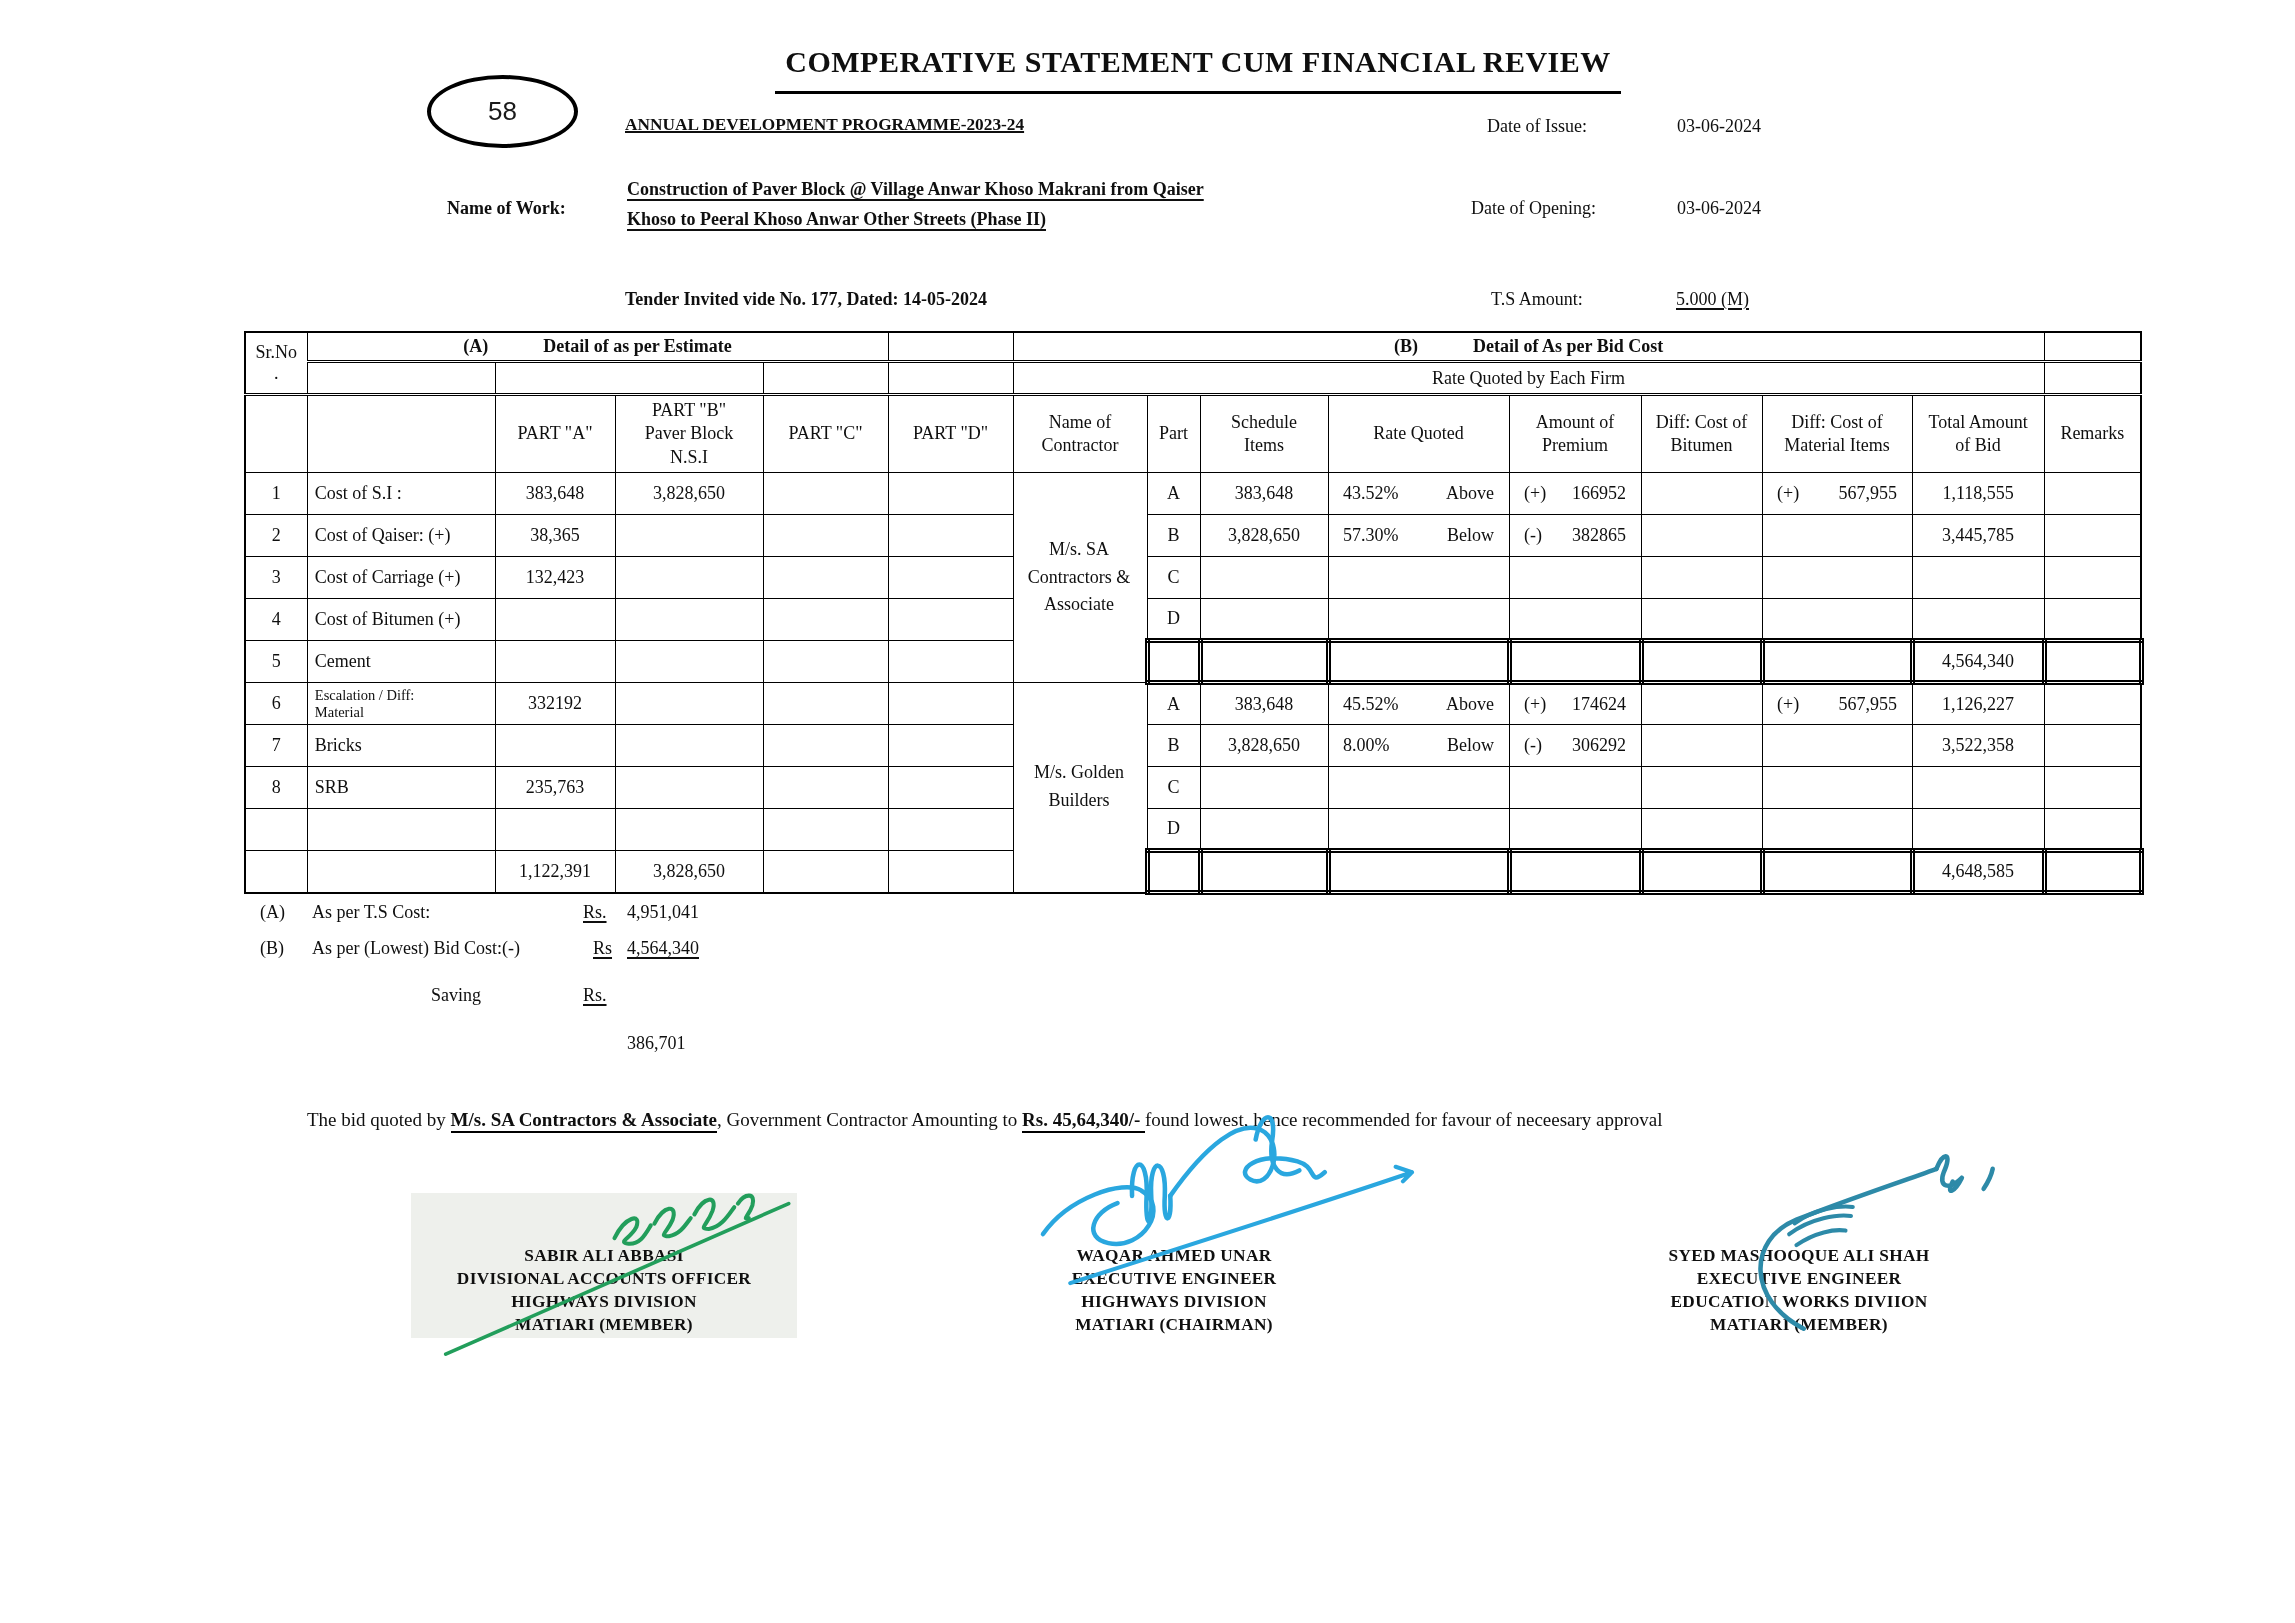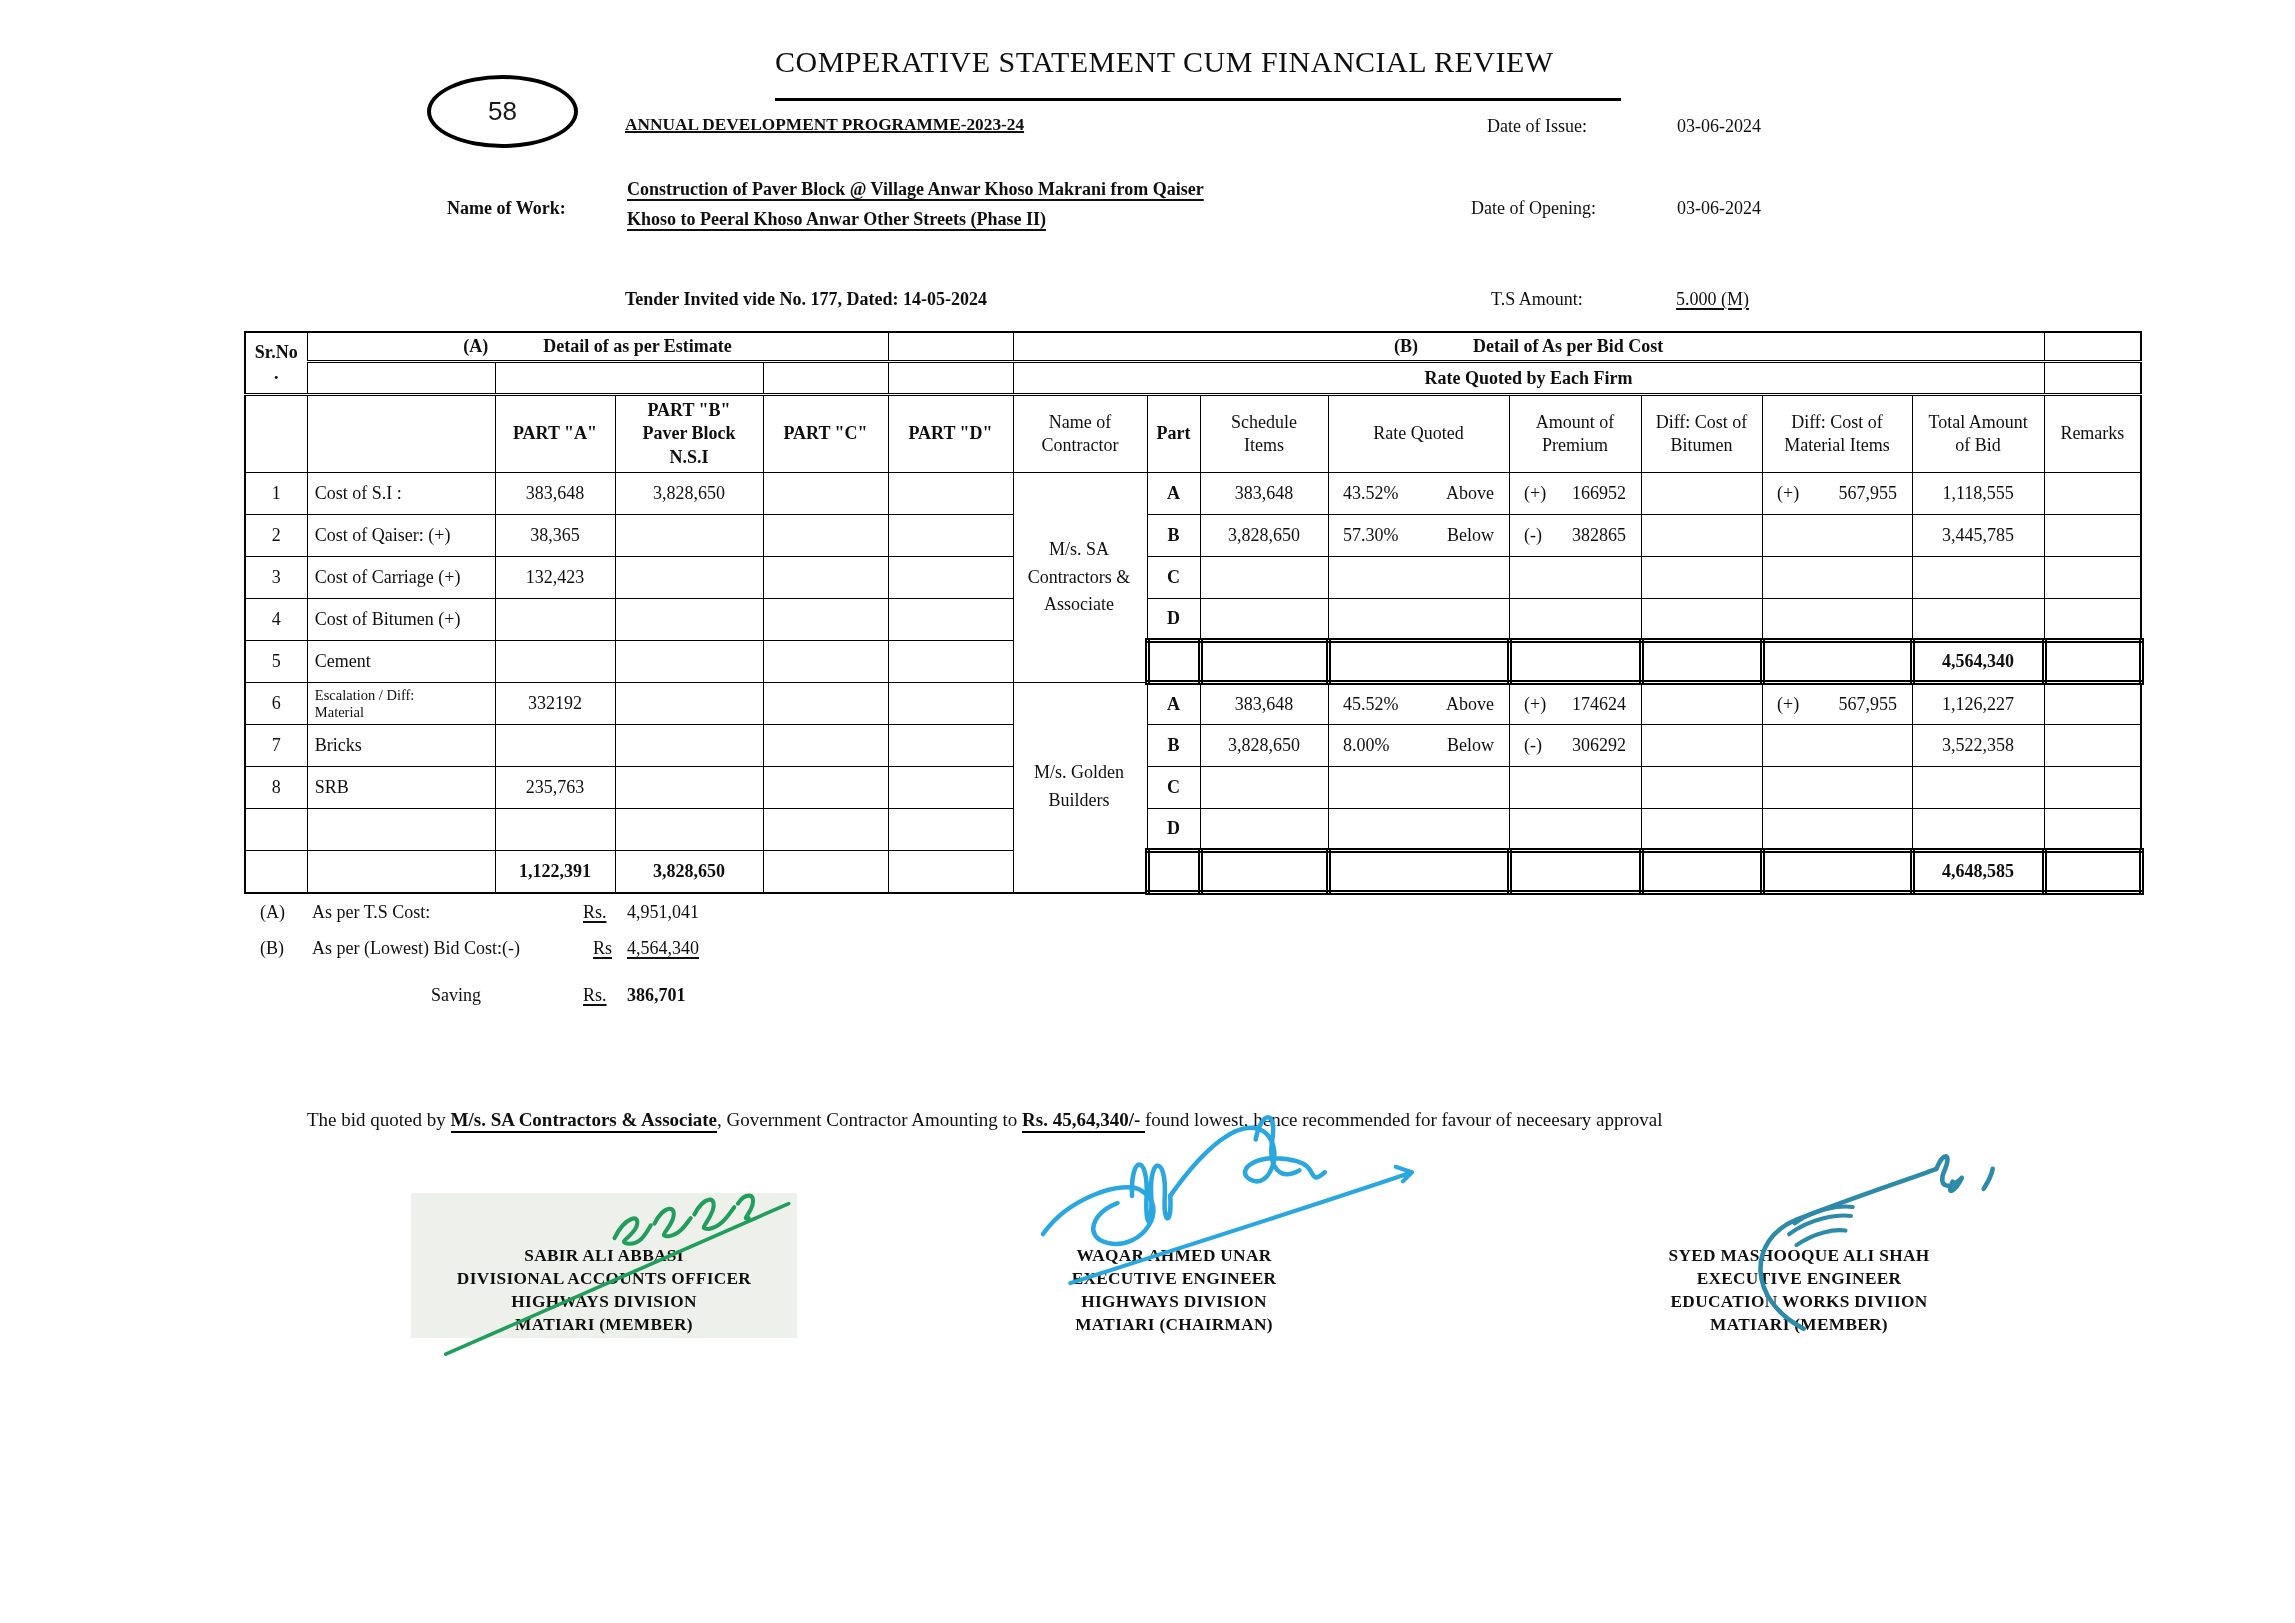--- a/index.html
+++ b/index.html
@@ -1,26 +1,26 @@
 <!DOCTYPE html>
 <html style="font-size:14.5px"><head>
 <meta charset="utf-8">
 <style>
   html,body{margin:0;padding:0;background:#ffffff;}
   .page{
     position:relative;width:2296px;height:1624px;background:#ffffff;
     font-family:"Liberation Serif", serif;color:#0f0f0f;overflow:hidden;
   }
   .abs{position:absolute;}
-  .b{font-weight:bold;}
+  .b{font-weight:normal;margin-top:48px;}
   .pre{white-space:pre-line;}
   .u{text-decoration:underline;text-decoration-thickness:1.8px;text-underline-offset:2.7px;}
   .title{
-    font-size:30px;font-weight:normal;letter-spacing:0.5px;text-align:left;
-    border-bottom:3.6px solid #000;padding-bottom:19px;
+    font-size:30px;font-weight:bold;letter-spacing:0.5px;text-align:center;
+    border-bottom:3.6px solid #000;padding-bottom:12px;
   }
   .prog{font-size:17.3px;font-weight:bold;text-decoration:underline;text-decoration-thickness:1.8px;}
   .lbl{font-size:18px;}
   .lblb{font-size:18px;font-weight:bold;}
   .workline{font-size:18px;font-weight:bold;text-decoration:underline;text-decoration-thickness:1.8px;text-underline-offset:3.6px;}
   .oval{
     border:4.5px solid #000;border-radius:50%;display:flex;align-items:center;justify-content:center;
     font-family:"Liberation Sans", sans-serif;font-size:26px;color:#1a1a1a;
   }
   

